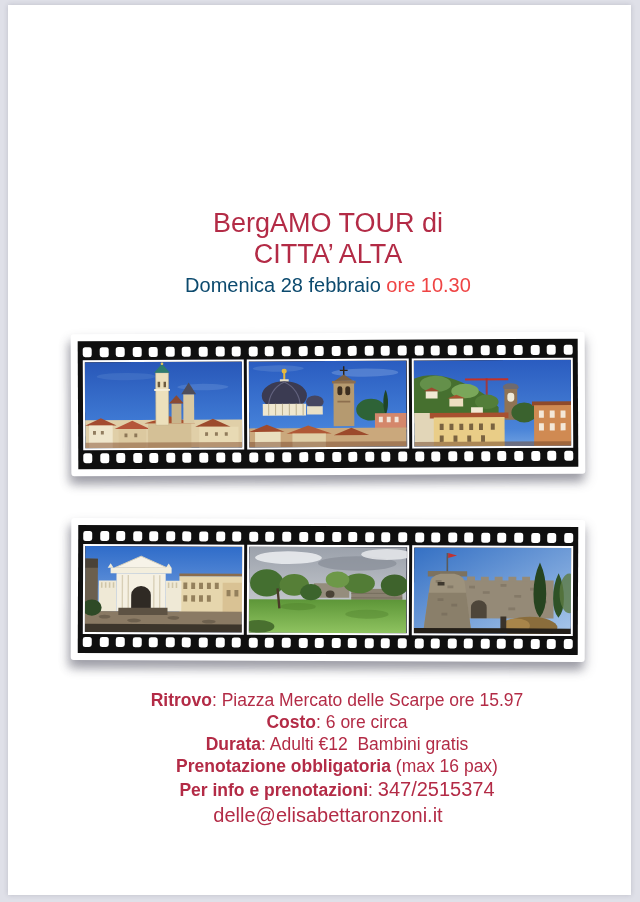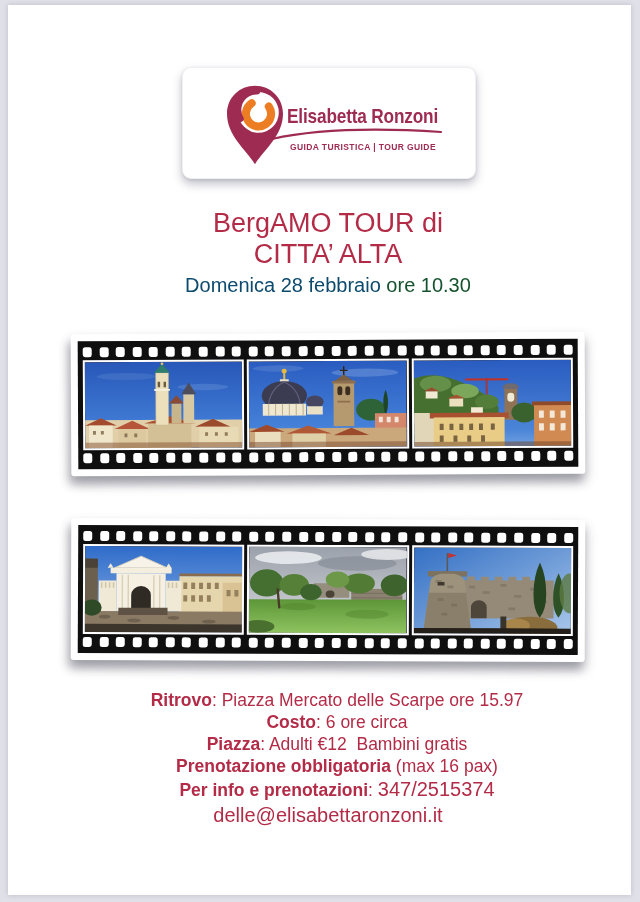--- a/index.html
+++ b/index.html
@@ -29,21 +29,21 @@
   .brand-swoosh{position:absolute;left:86px;top:58px;width:176px;height:16px;}
   .brand-tagline{
     position:absolute;left:104px;top:74px;width:152px;text-align:center;
     font-size:8.5px;font-weight:bold;color:#9e2b52;letter-spacing:.4px;white-space:nowrap;
   }
   
   .title-block{position:absolute;left:0;top:203px;width:640px;text-align:center;}
   .t-line{font-size:27px;line-height:31px;color:#b32b46;}
   .t-date{font-size:20px;line-height:24px;margin-top:3px;}
   .t-date .d1{color:#0c4a6e;}
-  .t-date .d2{color:#14532d;text-align:right;}
+  .t-date .d2{color:#ef4444;text-align:right;}
   
   .strip-card{
     position:absolute;left:63px;width:514px;
     background:#fff;border-radius:3px;padding:7px;box-sizing:border-box;
     box-shadow:0 7px 12px rgba(85,85,100,.45), -3px 8px 9px rgba(85,85,100,.25);
   }
   .strip-card.s1{top:328px;transform:rotate(-.3deg);}
   .strip-card.s2{top:514px;transform:rotate(.25deg);}
   .strip{background:#0f0f0f;padding:3px 5px;}
   .sprockets{display:flex;justify-content:space-between;align-items:center;height:10px;margin:3px 0;}
@@ -57,33 +57,20 @@
   .d-line b{font-weight:bold;margin-left:18px;}
   .d-line .big, .d-line.big{font-size:20px;}
   .d-line.l5{line-height:24px;}
   .d-line.big{line-height:26px;}
 </style>
 </head>
 <body>
 
 <div class="sheet">
 
-  <div class="logo-card">
-    <svg class="logo-pin" viewBox="0 0 100 120">
-      <path d="M50 116 C38 96 10 76 10 44 C10 21 28 4 50 4 C72 4 90 21 90 44 C90 76 62 96 50 116 Z" fill="#9e2b52"></path>
-      <circle cx="55" cy="42" r="29" fill="#ffffff"></circle>
-      <circle cx="55" cy="44" r="18" fill="none" stroke="#ed7d23" stroke-width="11.5" stroke-linecap="round" stroke-dasharray="85 28.1" transform="rotate(-35 55 44)"></circle>
-      <circle cx="52" cy="38" r="26" fill="none" stroke="#9e2b52" stroke-width="9" stroke-linecap="round" stroke-dasharray="55 108.4" transform="rotate(150 52 38)"></circle>
-    </svg>
-    <div class="brand-name">Elisabetta Ronzoni</div>
-    <svg class="brand-swoosh" viewBox="0 0 176 16">
-      <path d="M3 13 C 48 3 110 2 172 6" fill="none" stroke="#9e2b52" stroke-width="2.2" stroke-linecap="round"></path>
-    </svg>
-    <div class="brand-tagline">GUIDA TURISTICA | TOUR GUIDE</div>
-  </div>
 
   <div class="title-block">
     <div class="t-line">BergAMO TOUR di</div>
     <div class="t-line">CITTA’ ALTA</div>
     <div class="t-date"><span class="d1">Domenica 28 febbraio</span><span class="d2"> ore 10.30</span></div>
   </div>
 
   <div class="strip-card s1">
     <div class="strip">
       <div class="sprockets">
@@ -512,19 +499,19 @@
           <span class="hole"></span>
           <span class="hole"></span>
           <span class="hole"></span>
         </div>
     </div>
   </div>
 
   <div class="details">
     <div class="d-line"><b>Ritrovo</b><span>: Piazza Mercato delle Scarpe ore 15.97</span></div>
     <div class="d-line"><b>Costo</b><span>: 6 ore circa</span></div>
-    <div class="d-line"><b>Piazza</b><span>: Adulti €12&nbsp; Bambini gratis</span></div>
+    <div class="d-line"><b>Durata</b><span>: Adulti €12&nbsp; Bambini gratis</span></div>
     <div class="d-line"><b>Prenotazione obbligatoria</b><span> (max 16 pax)</span></div>
     <div class="d-line l5"><b>Per info e prenotazioni</b><span>: </span><span class="big">347/2515374</span></div>
     <div class="d-line big"><span>delle@elisabettaronzoni.it</span></div>
   </div>
 
 </div>
 
 </body></html>

